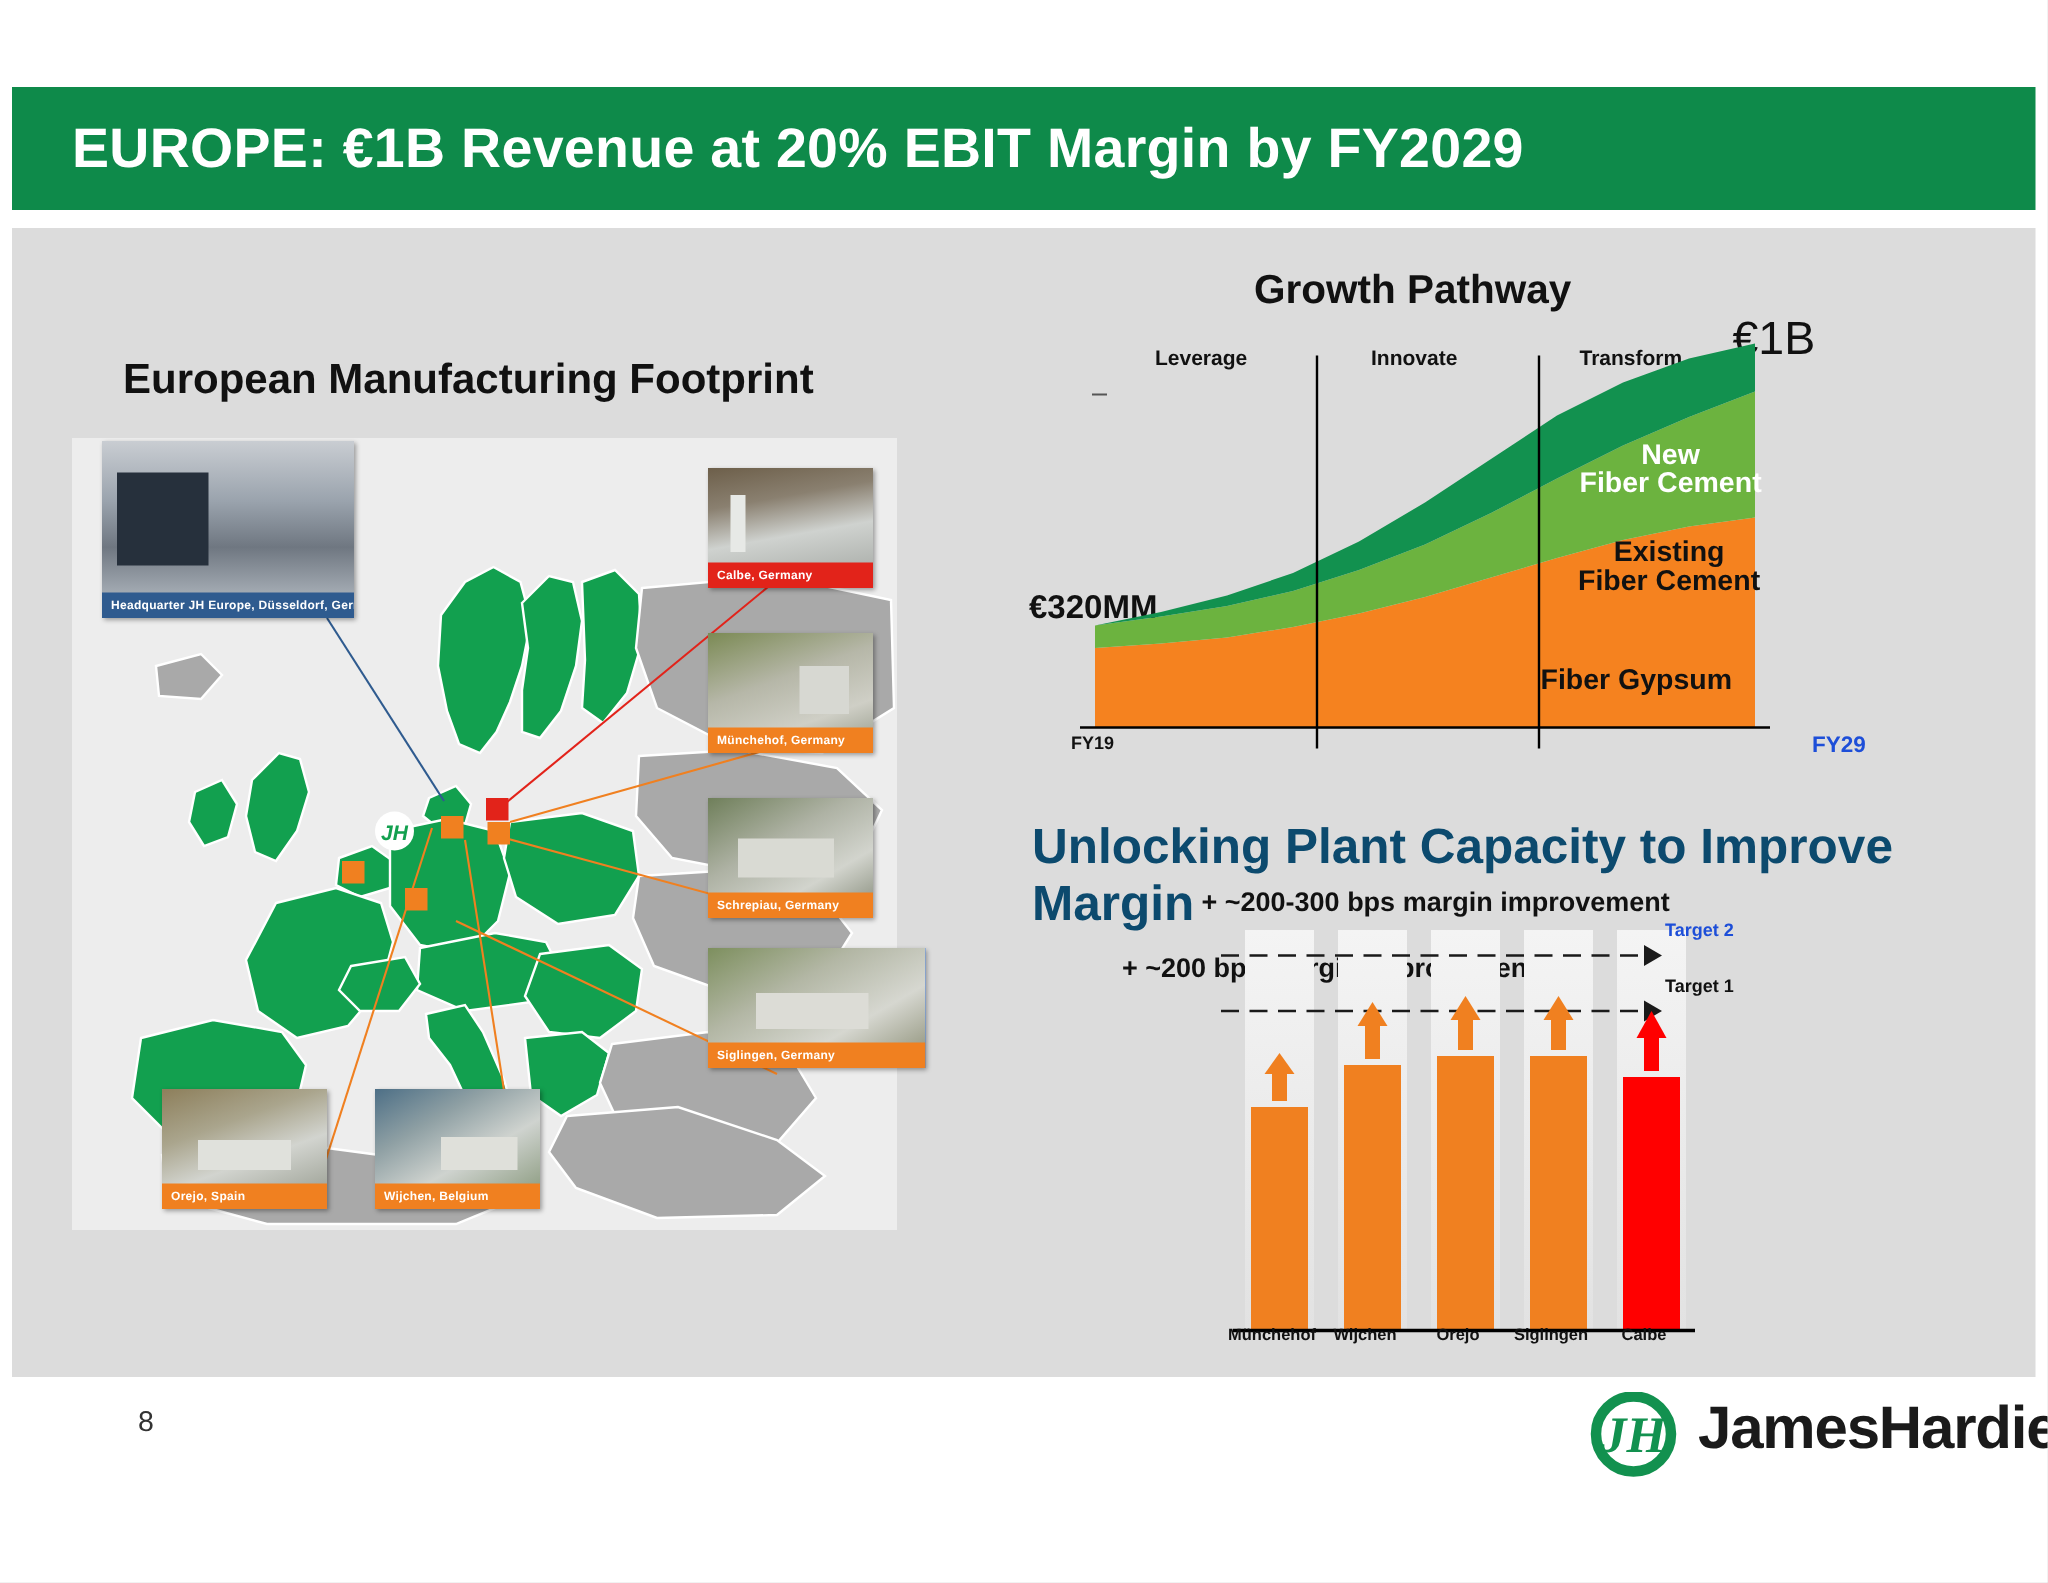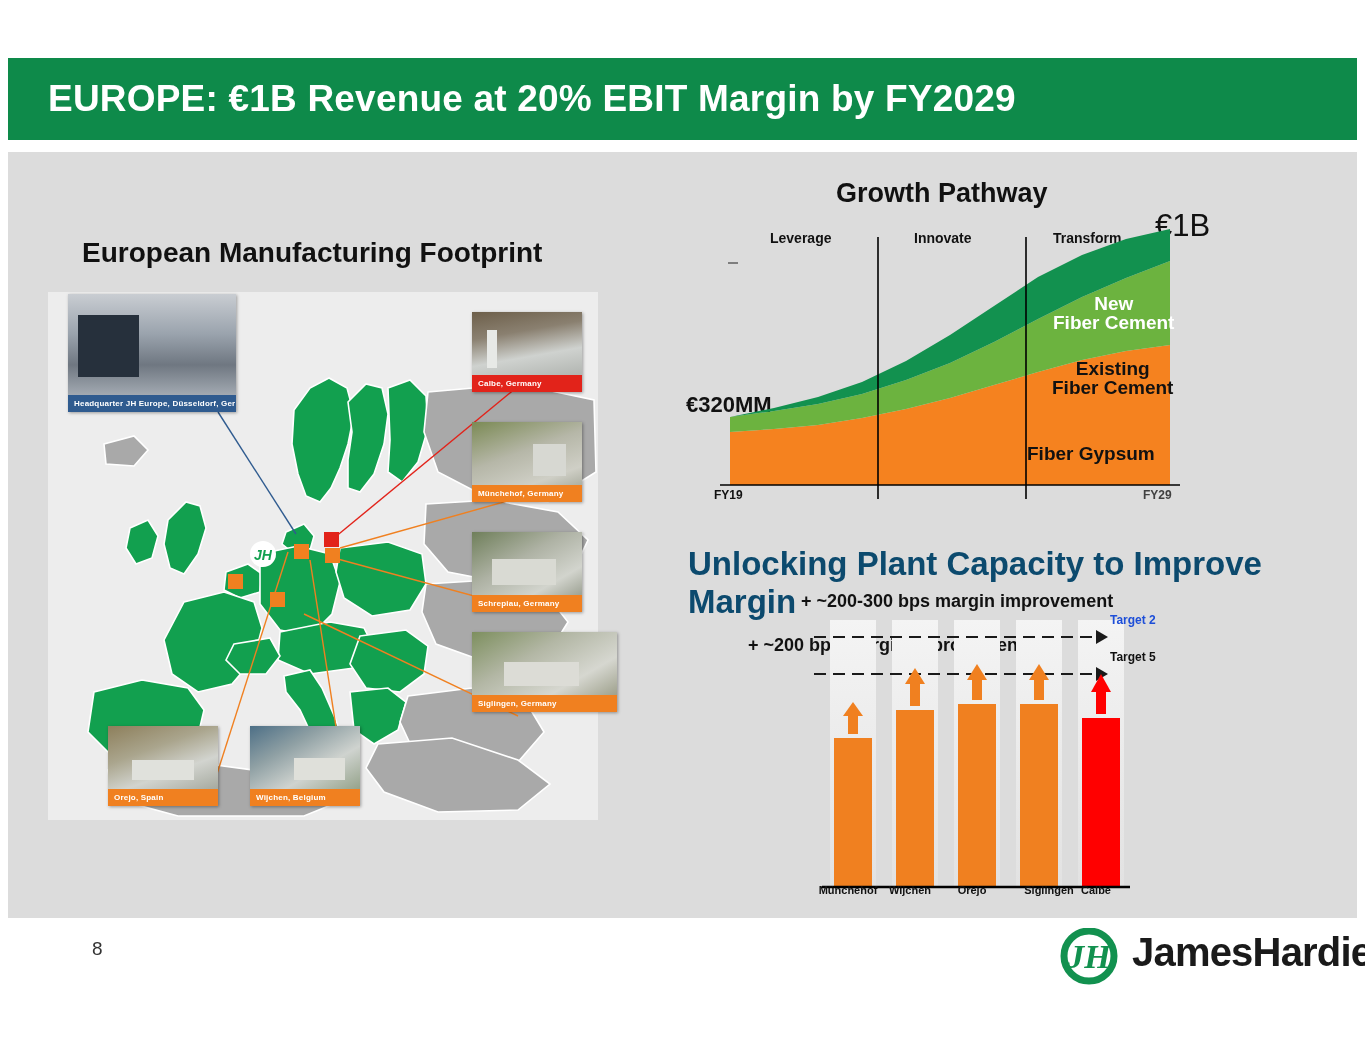--- a/index.html
+++ b/index.html
@@ -111,21 +111,21 @@
   .gp-phase.p1{left:770px;top:230px;}
   .gp-phase.p2{left:914px;top:230px;}
   .gp-phase.p3{left:1053px;top:230px;}
   .gp-seglabel{
     position:absolute;font-size:19px;font-weight:bold;text-align:center;line-height:19px;
   }
   .gp-seglabel.newfc{left:1053px;top:294px;color:#ffffff;}
   .gp-seglabel.exfc{left:1052px;top:359px;color:#111;}
   .gp-seglabel.gyp{left:1027px;top:444px;color:#111;}
   .gp-axis-l{position:absolute;left:714px;top:488px;font-size:12px;font-weight:bold;color:#111;}
-  .gp-axis-r{position:absolute;left:1143px;top:488px;font-size:12px;font-weight:bold;color:#404040;}
+  .gp-axis-r{position:absolute;left:1208px;top:488px;font-size:15px;font-weight:bold;color:#1d4ed8;}
 
   
   .cap-title{
     position:absolute;left:688px;top:545px;
     font-size:33px;font-weight:bold;color:#0c4a6e;
   }
   .cap-note2{
     position:absolute;left:801px;top:591px;
     font-size:18px;font-weight:bold;color:#111;
   }
@@ -379,28 +379,28 @@
           <rect x="296" y="80" width="10" height="24"></rect>
           <polygon points="291,82 311,82 301,64"></polygon>
         </g>
       </g>
 
       <line x1="22" y1="277" x2="330" y2="277" stroke="#000000" stroke-width="2.4"></line>
     </svg>
   </div>
 
   <div class="cap-target2">Target 2</div>
-  <div class="cap-target1">Target 5</div>
+  <div class="cap-target1">Target 1</div>
 
 
   <div class="cap-xlabels">
     <span style="left:0px;width:72px;">Münchehof</span>
     <span style="left:62px;width:72px;">Wijchen</span>
     <span style="left:124px;width:72px;">Orejo</span>
-    <span style="left:201px;width:72px;">Siglingen</span>
+    <span style="left:186px;width:72px;">Siglingen</span>
     <span style="left:248px;width:72px;">Calbe</span>
   </div>
 
   <div class="logo">
     <svg width="74" height="60" viewBox="0 0 74 60">
       <circle cx="37" cy="28" r="25" fill="none" stroke="#12914f" stroke-width="7"></circle>
       <text x="37" y="40" font-family="Liberation Serif, serif" font-size="34" font-weight="bold" font-style="italic" fill="#12914f" text-anchor="middle">JH</text>
     </svg>
     <div class="logo-text">JamesHardie</div>
     

